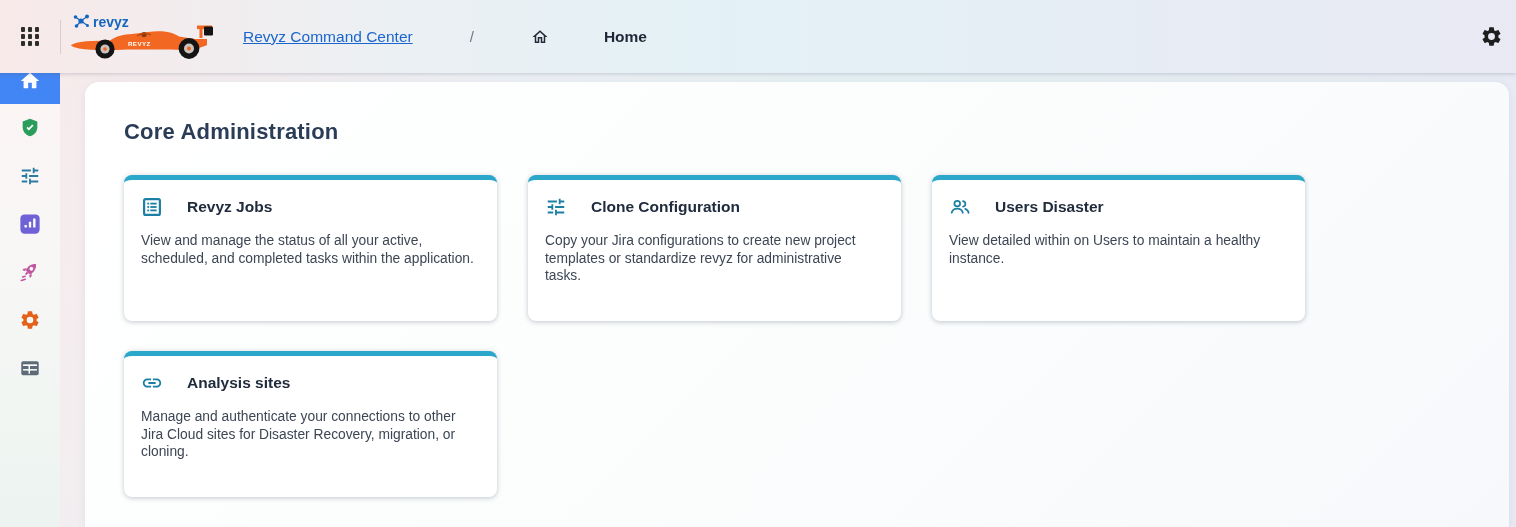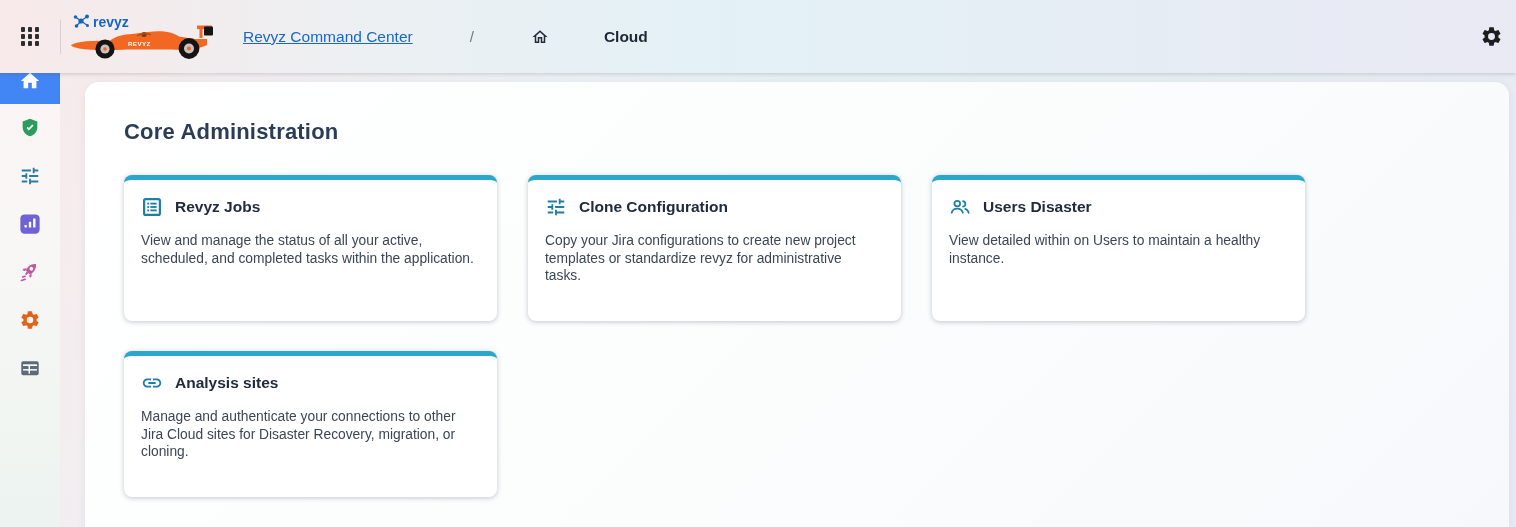--- a/index.html
+++ b/index.html
@@ -35,21 +35,21 @@
   
   .main-panel { position:absolute; left:85px; top:82px; right:7px; bottom:0; z-index:4;
     background:linear-gradient(135deg,#ffffff 0%,#fbfdfd 50%,#f6f8fb 100%);
     border-radius:14px 14px 0 0;
     box-shadow:0 1px 8px rgba(100,110,140,.10);
     padding:37px 40px 0 39px; }
   .section-title { font-size:22px; font-weight:bold; color:#2b3c57; margin-bottom:30px; letter-spacing:.2px; }
   .cards { display:grid; grid-template-columns:repeat(3,373px); gap:30px 31px; }
   .card { background:#ffffff; border-radius:8px; border-top:5px solid #2ba7c9;
     box-shadow:0 1px 5px rgba(55,65,90,.30); min-height:146px; padding:16px 20px 16px 17px; cursor:pointer; }
-  .card-head { display:flex; align-items:center; gap:12px; }
+  .card-head { display:flex; align-items:center; gap:24px; }
   .card-icon { width:22px; height:22px; flex:none; }
   .card-title { font-size:15.5px; font-weight:bold; color:#202c3d; }
   .card-desc { margin-top:14px; font-size:13.8px; line-height:1.27; color:#3d4654; max-width:334px; }
 </style>
 </head>
 <body>
 
 <div class="header">
 
   <div class="apps-btn">
@@ -97,21 +97,21 @@
       <circle cx="118" cy="36.5" r="2" fill="#f26722"></circle>
     </g>
   </svg>
 
   <div class="breadcrumb">
     <span class="crumb-link">Revyz Command Center</span>
     <span class="crumb-sep">/</span>
     <svg class="crumb-home" viewBox="0 0 24 24">
       <path fill="#242b38" d="M12 5.69l5 4.5V18h-2v-6H9v6H7v-7.81l5-4.5M12 3L2 12h3v8h6v-6h2v6h6v-8h3L12 3z"></path>
     </svg>
-    <span class="crumb-current">Cloud</span>
+    <span class="crumb-current">Home</span>
   </div>
 
   <div class="header-gear">
     <svg width="23" height="23" viewBox="0 0 24 24">
       <path fill="#1e1e1e" fill-rule="evenodd" d="M19.14 12.94c.04-.3.06-.61.06-.94s-.02-.64-.07-.94l2.03-1.58c.18-.14.23-.41.12-.61l-1.92-3.32c-.12-.22-.37-.29-.59-.22l-2.39.96c-.5-.38-1.03-.7-1.62-.94l-.36-2.54c-.04-.24-.24-.41-.48-.41h-3.84c-.24 0-.43.17-.47.41l-.36 2.54c-.59.24-1.13.57-1.62.94l-2.39-.96c-.22-.08-.47 0-.59.22L2.74 8.87c-.12.21-.08.47.12.61l2.03 1.58c-.05.3-.09.63-.09.94s.02.64.07.94l-2.03 1.58c-.18.14-.23.41-.12.61l1.92 3.32c.12.22.37.29.59.22l2.39-.96c.5.38 1.03.7 1.62.94l.36 2.54c.05.24.24.41.48.41h3.84c.24 0 .44-.17.47-.41l.36-2.54c.59-.24 1.13-.56 1.62-.94l2.39.96c.22.08.47 0 .59-.22l1.92-3.32c.12-.22.07-.47-.12-.61l-2.01-1.58zM12 15.6a3.6 3.6 0 1 1 0-7.2 3.6 3.6 0 0 1 0 7.2z"></path>
     </svg>
   </div>
 </div>
 
 <div class="sidebar">

